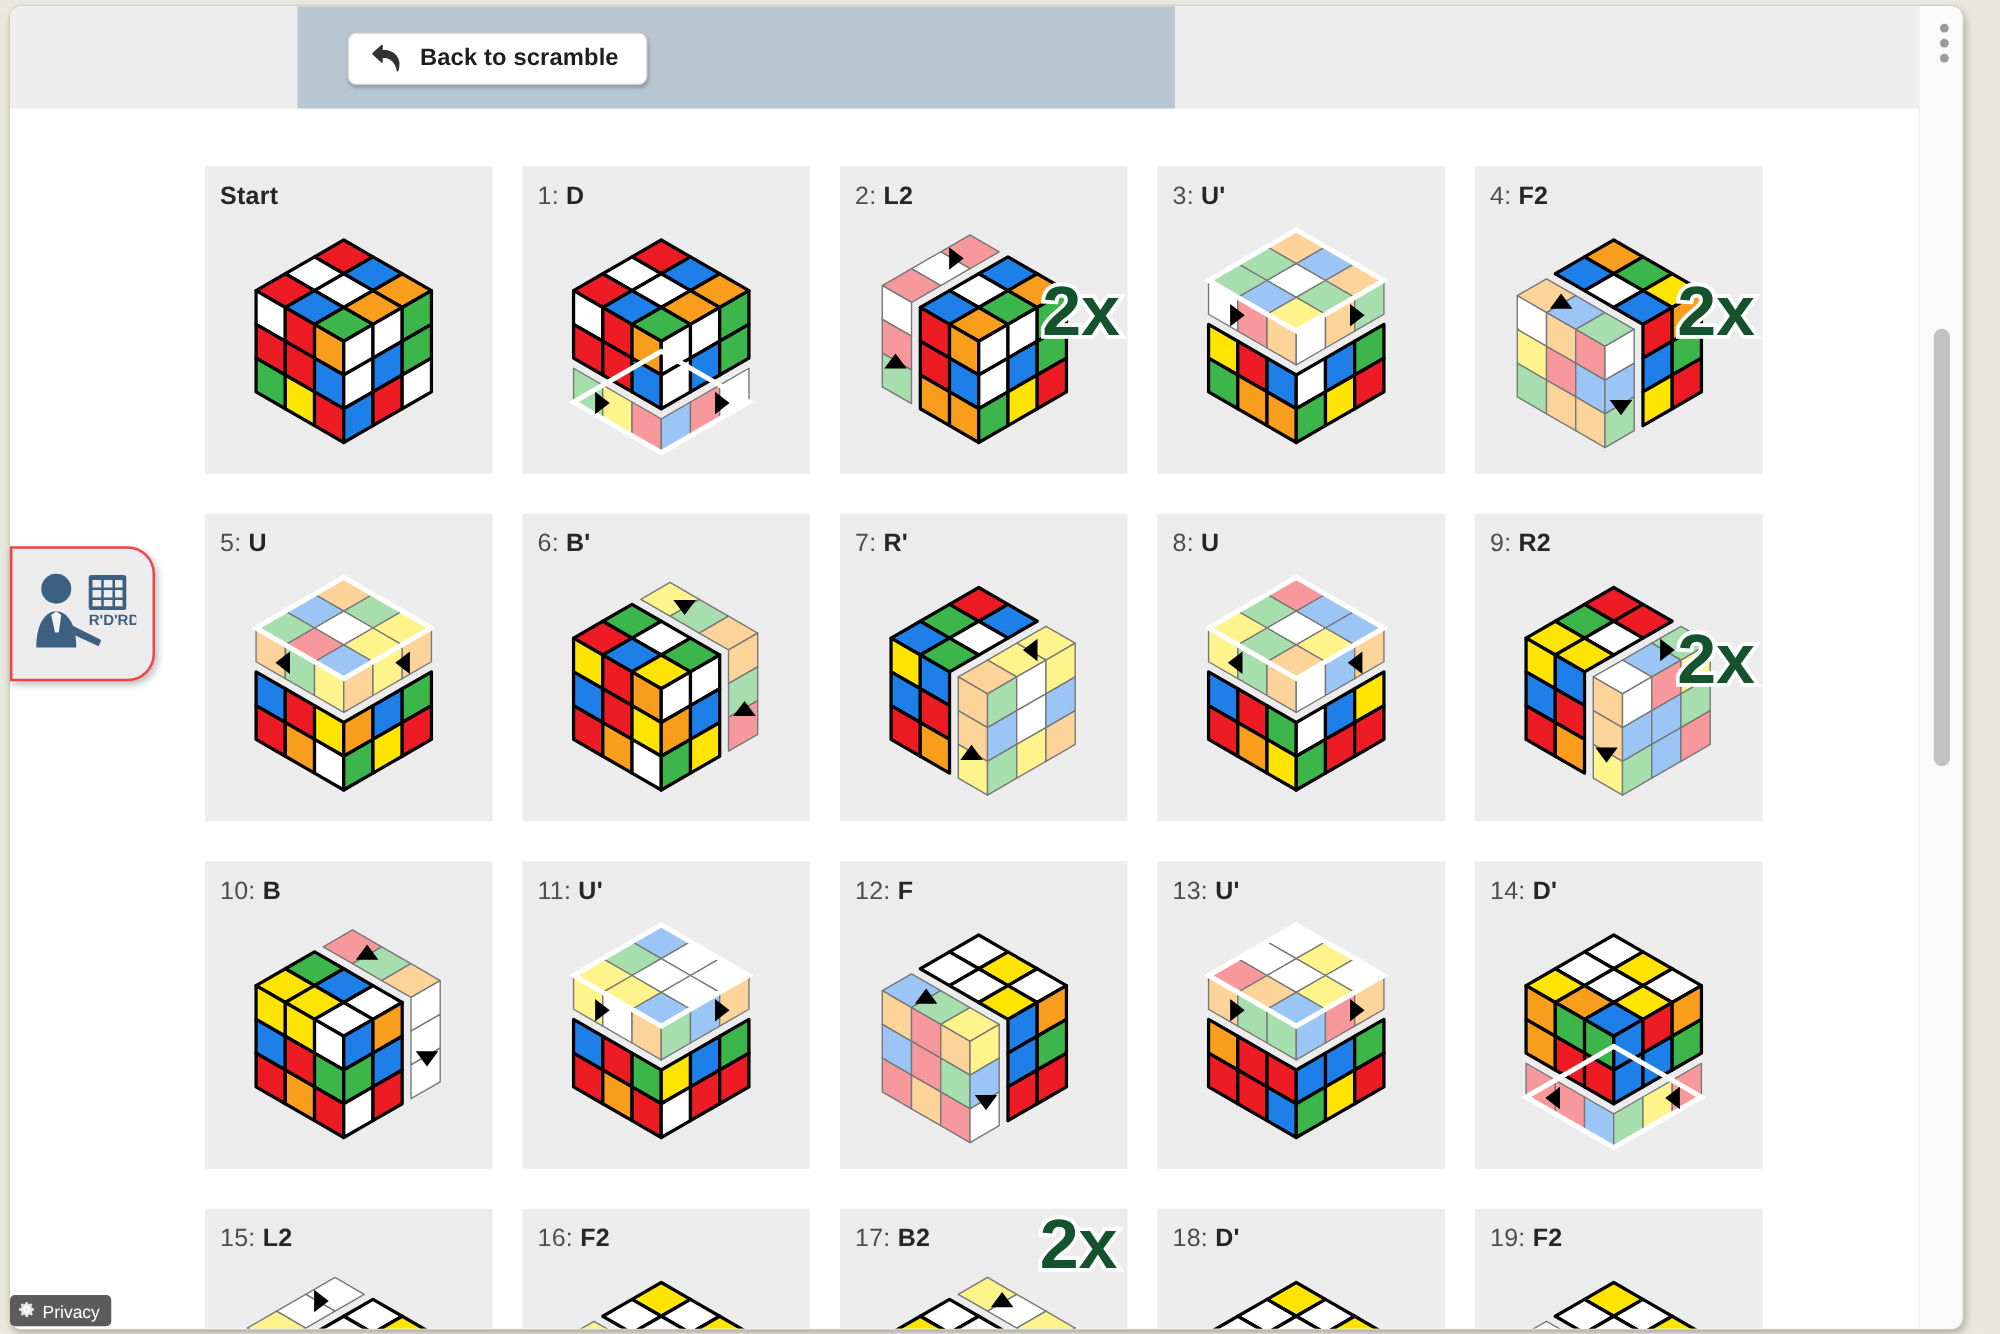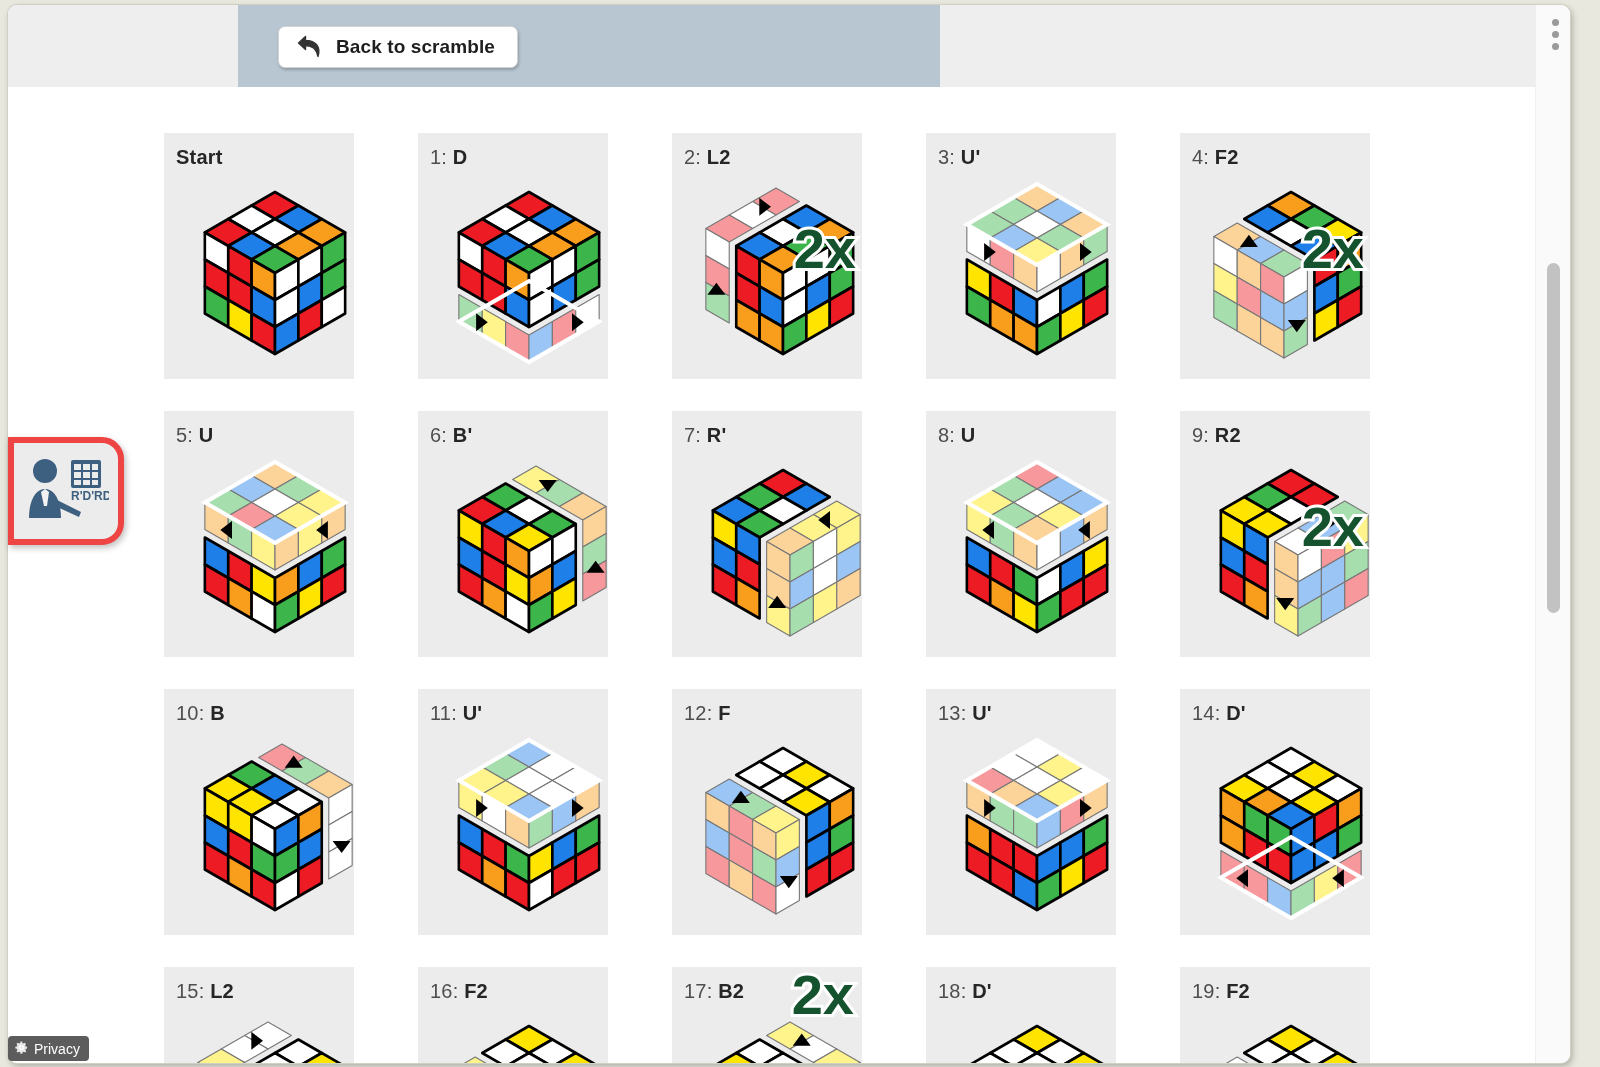--- a/index.html
+++ b/index.html
@@ -68,21 +68,21 @@
   #grid {
     position: absolute;
     left: 156px; top: 46px;
     width: 1260px;
     display: grid;
     grid-template-columns: repeat(5, 222px);
     column-gap: 32px;
     row-gap: 32px;
   }
   .card {
-    width: 190px; height: 246px;
+    width: 230px; height: 246px;
     background: #ececec;
     position: relative;
     overflow: hidden;
   }
   .card .title {
     position: absolute;
     left: 12px; top: 13px;
     font-size: 20px;
     color: #4e4e4e;
     letter-spacing: .2px;
@@ -133,21 +133,21 @@
     width: 7px; height: 7px; border-radius: 50%;
     background: #9a9a9a; display: block;
   }
 
   
   #side-tab {
     position: absolute;
     left: 8px; top: 437px;
     width: 116px; height: 108px;
     background: #ececec;
-    border: 6px solid #ef4444;
+    border: 2px solid #ef4444;
     border-radius: 0 22px 22px 0;
     box-shadow: 2px 3px 6px rgba(0,0,0,0.25);
     display: flex; align-items: center; justify-content: center;
     cursor: pointer;
     z-index: 20;
   }
   
   #privacy {
     position: absolute;
     left: 8px; bottom: 6px;

